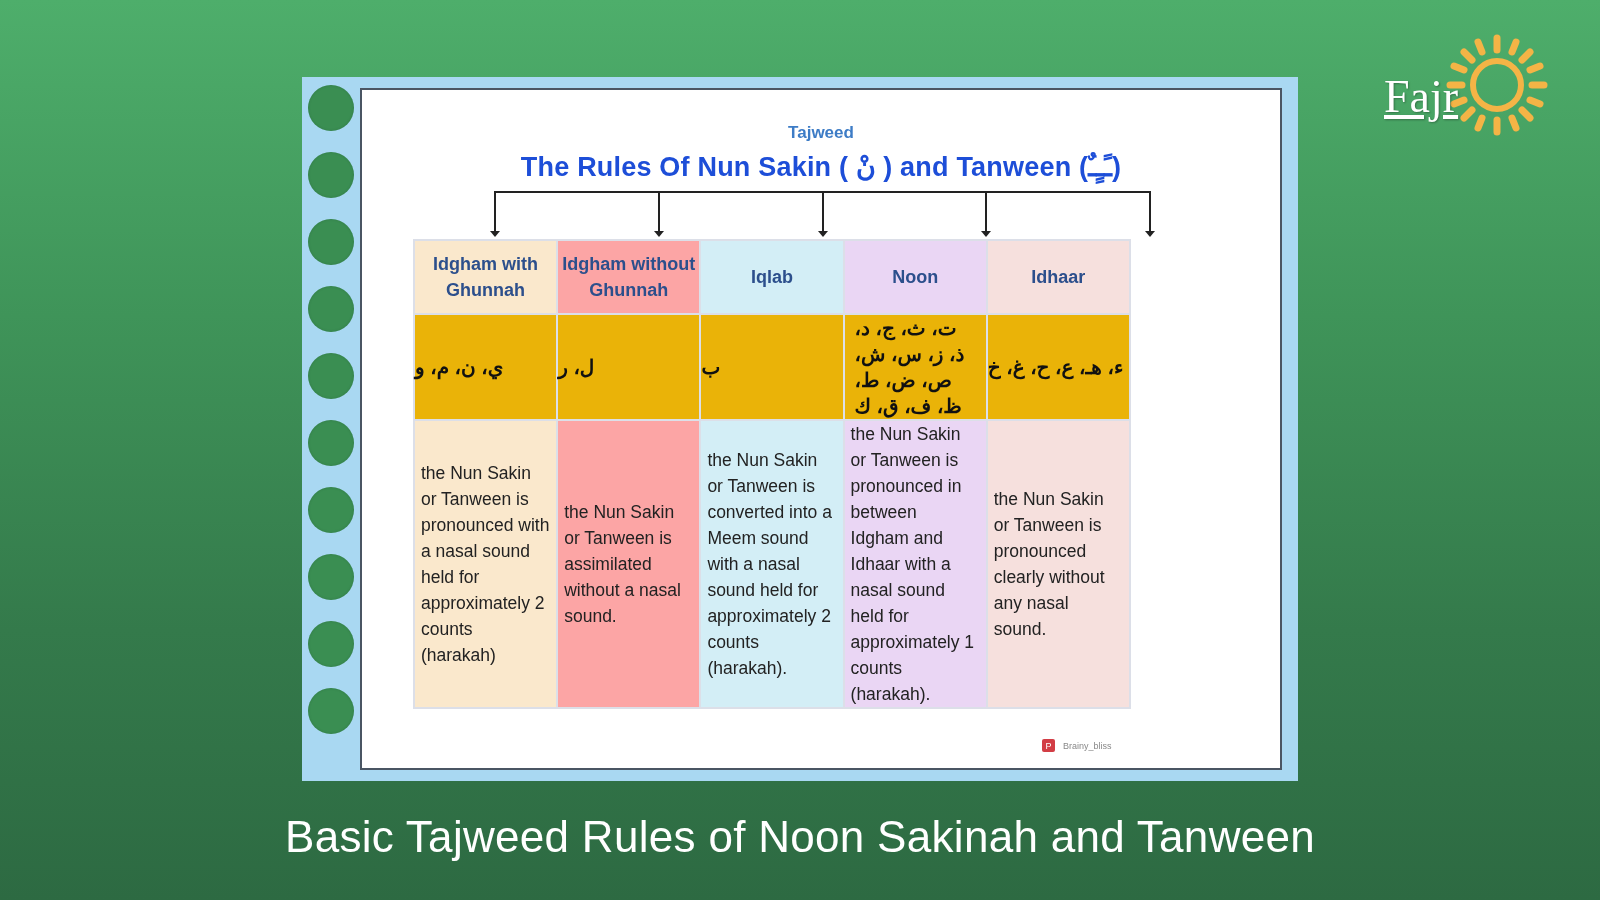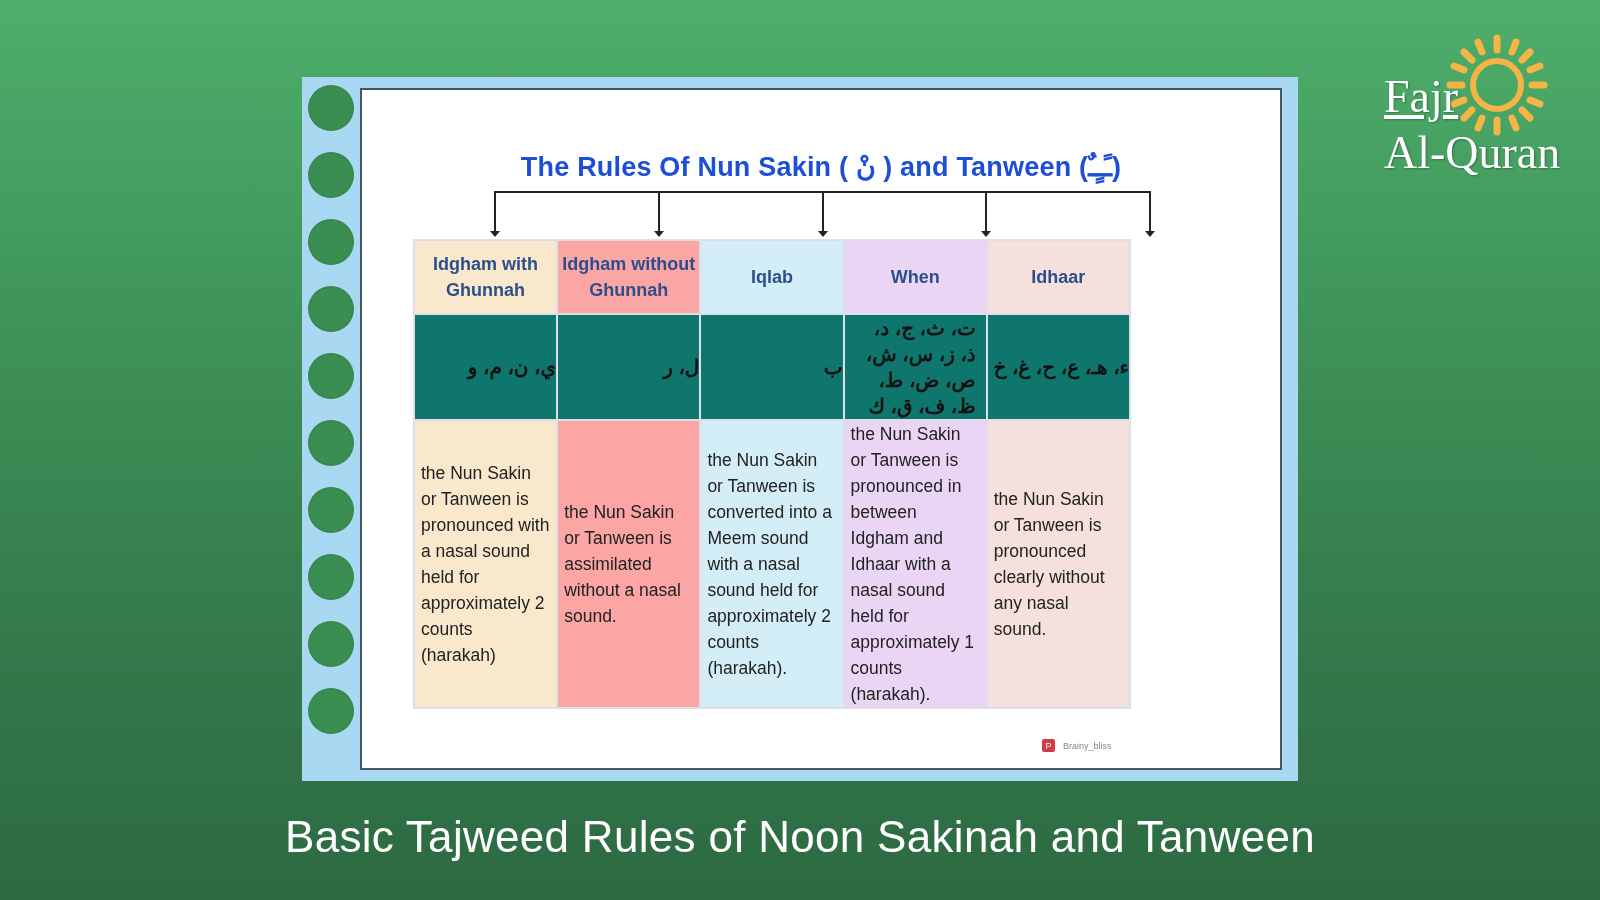--- a/index.html
+++ b/index.html
@@ -14,21 +14,21 @@
     border:2px solid #4a5563;box-sizing:border-box;}
   .sup{position:absolute;left:0;right:0;top:33px;text-align:center;color:#3d7cc6;font-weight:bold;font-size:17px;}
   .title{position:absolute;left:0;right:0;top:61px;text-align:center;color:#1d4ed8;font-weight:bold;font-size:27px;letter-spacing:.2px;}
   .connector{position:absolute;left:132px;top:101px;width:655px;height:2px;background:#222;}
   .drop{position:absolute;top:101px;width:2px;height:42px;background:#222;}
   .drop:after{content:"";position:absolute;left:-4px;bottom:-4px;border-left:5px solid transparent;border-right:5px solid transparent;border-top:6px solid #222;}
   table{position:absolute;left:51px;top:149px;width:718px;border-collapse:collapse;table-layout:fixed;}
   td{border:2px solid #dcdfe8;padding:0;vertical-align:middle;}
   .hdr td{height:72px;text-align:center;color:#2c4f8c;font-weight:bold;font-size:18px;line-height:26px;}
   .sub td{height:68px;text-align:center;font-weight:bold;font-size:18px;color:#111;background:#fff;}
-  .ar td{height:96px;text-align:right;font-size:20px;font-weight:bold;color:#111;background:#0f766e;line-height:26px;direction:rtl;}
+  .ar td{height:96px;text-align:left;font-size:20px;font-weight:bold;color:#111;background:#eab308;line-height:26px;direction:rtl;}
   .desc td{height:246px;font-size:17.5px;color:#222;line-height:26px;padding:0 6px;text-align:left;}
   .c1{background:#fae8cc;} .c2{background:#fca5a5;} .c3{background:#d3eef6;} .c4{background:#ead6f4;} .c5{background:#f6e0dd;}
   .credit{position:absolute;left:680px;top:649px;display:flex;align-items:center;gap:8px;font-size:9px;color:#888;}
   .pin{width:13px;height:13px;background:#d23d45;border-radius:2px;color:#fff;font-size:9px;display:flex;align-items:center;justify-content:center;}
   .caption{position:absolute;left:0;right:0;top:812px;text-align:center;color:#fff;font-size:44px;letter-spacing:.3px;font-family:Liberation Sans, sans-serif;font-weight:300;}
   .logo{position:absolute;left:1384px;top:30px;width:210px;height:150px;}
   .logo .fajr{position:absolute;left:0;top:40px;font-family:"Liberation Serif",serif;color:#fff;font-size:46px;text-shadow:1px 1px 2px rgba(0,0,0,.3);text-decoration:underline;}
   .logo .alq{position:absolute;left:0;top:96px;font-family:"Liberation Serif",serif;color:#fff;font-size:46px;text-shadow:1px 1px 2px rgba(0,0,0,.3);}
   .sun{position:absolute;left:58px;top:0;}
 </style>
@@ -51,52 +51,52 @@
         <line x1="74" y1="12" x2="70" y2="22"></line>
       <line x1="12" y1="36" x2="22" y2="40"></line>
         <line x1="98" y1="36" x2="88" y2="40"></line>
       <line x1="12" y1="74" x2="22" y2="70"></line>
         <line x1="98" y1="74" x2="88" y2="70"></line>
       <line x1="40" y1="88" x2="36" y2="98"></line>
         <line x1="70" y1="88" x2="74" y2="98"></line>
     </g>
   </svg>
   <div class="fajr">Fajr</div>
-  <div class="alq">Al-Quran</div>
 </div>
 
 <div class="board">
   <div class="holes">
     <div class="hole"></div>
     <div class="hole"></div>
     <div class="hole"></div>
     <div class="hole"></div>
     <div class="hole"></div>
     <div class="hole"></div>
     <div class="hole"></div>
     <div class="hole"></div>
     <div class="hole"></div>
     <div class="hole"></div>
   </div>
   <div class="paper">
+    <div class="sup">Tajweed</div>
     <div class="title">The Rules Of Nun Sakin ( نْ ) and Tanween (ـًـٍـٌ)</div>
     <div class="connector"></div>
     <div class="drop" style="left:132px"></div>
     <div class="drop" style="left:296px"></div>
     <div class="drop" style="left:460px"></div>
     <div class="drop" style="left:623px"></div>
     <div class="drop" style="left:787px"></div>
 
     <table>
       <tbody>
           <tr class="hdr">
         <td class="c1">Idgham with Ghunnah</td>
         <td class="c2">Idgham without Ghunnah</td>
         <td class="c3">Iqlab</td>
-        <td class="c4">When</td>
+        <td class="c4">Noon</td>
         <td class="c5">Idhaar</td>
       </tr>
       <tr class="ar">
         <td>ي، ن، م، و</td>
         <td>ل، ر</td>
         <td>ب</td>
         <td style="padding:0 10px;">ت، ث، ج، د، ذ، ز، س، ش، ص، ض، ط، ظ، ف، ق، ك</td>
         <td>ء، هـ، ع، ح، غ، خ</td>
       </tr>
       <tr class="desc">

